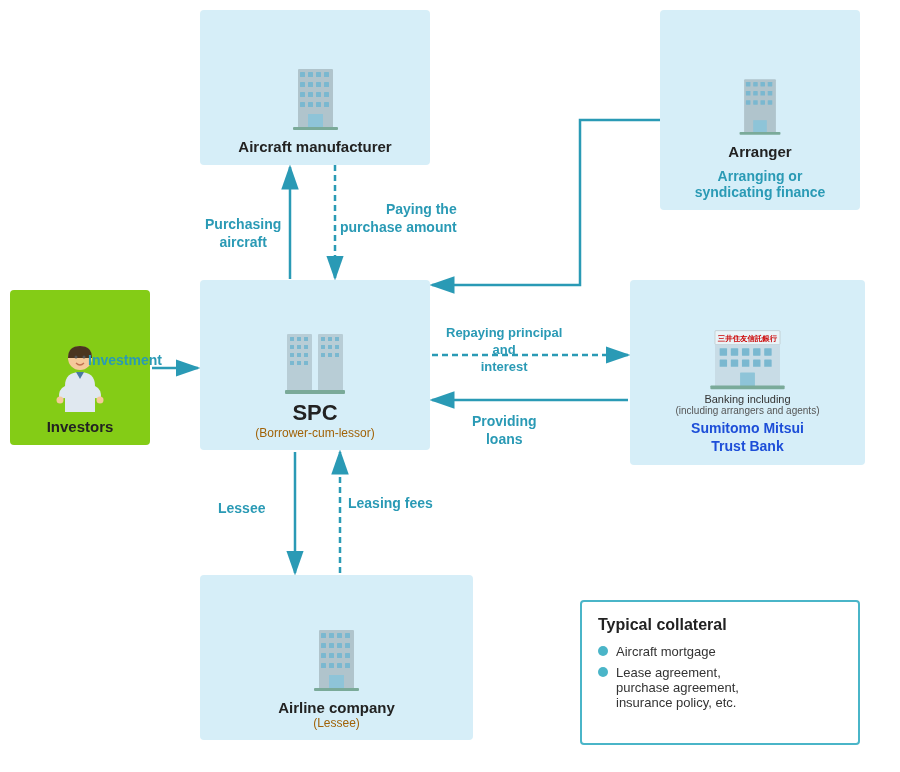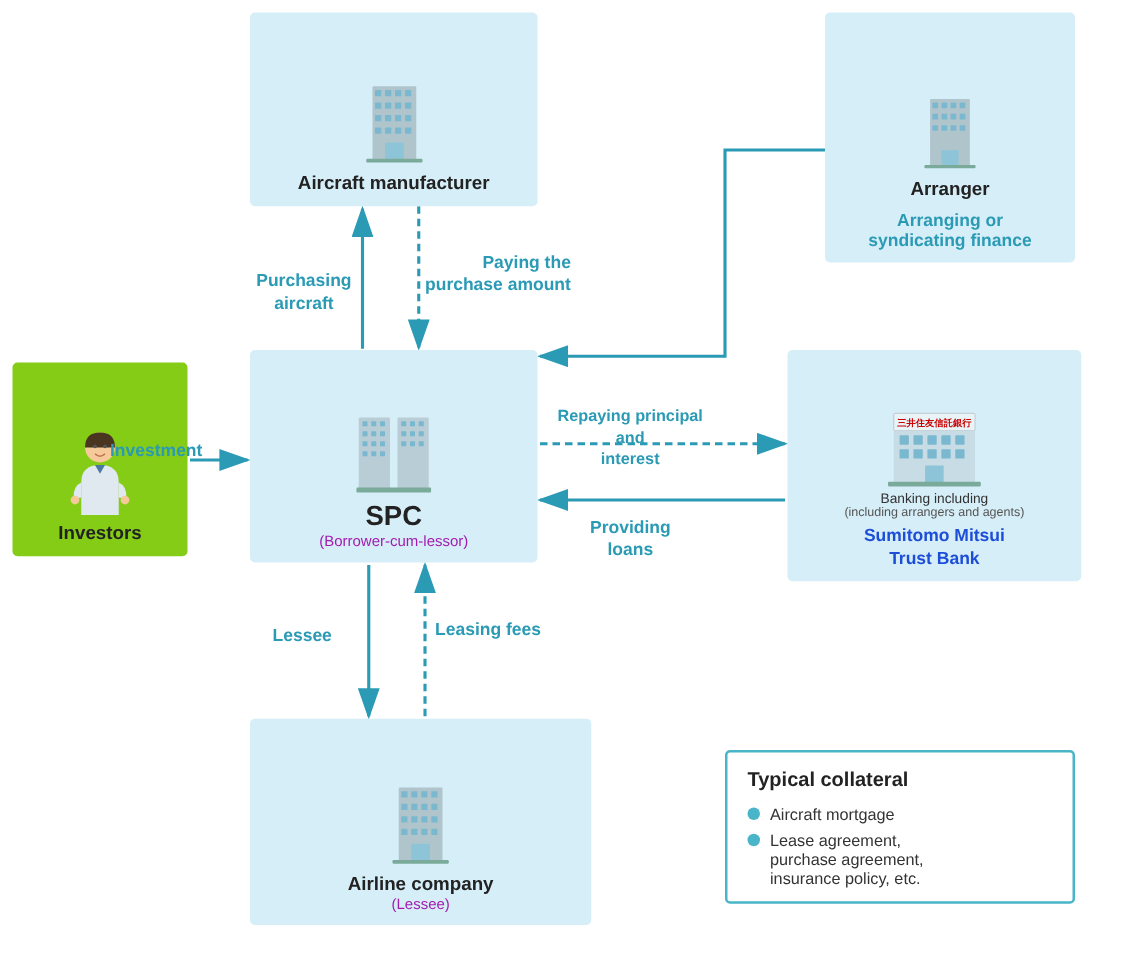--- a/index.html
+++ b/index.html
@@ -33,21 +33,21 @@
 
     .box-title {
       font-size: 15px;
       font-weight: bold;
       color: #222;
       margin-top: 4px;
     }
 
     .box-subtitle {
       font-size: 12px;
-      color: #a21caf;
+      color: #a16207;
     }
 
     
     .box-aircraft {
       left: 200px;
       top: 10px;
       width: 230px;
       height: 155px;
     }
 
@@ -90,21 +90,21 @@
       width: 140px;
       height: 155px;
       background: #84cc16;
     }
 
     
     .box-collateral {
       left: 580px;
       top: 600px;
       width: 280px;
-      height: 123px;
+      height: 145px;
       background: #fff;
       border: 2px solid #4ab5c8;
       border-radius: 4px;
     }
 
     .collateral-title {
       font-size: 16px;
       font-weight: bold;
       color: #222;
       margin-bottom: 10px;

